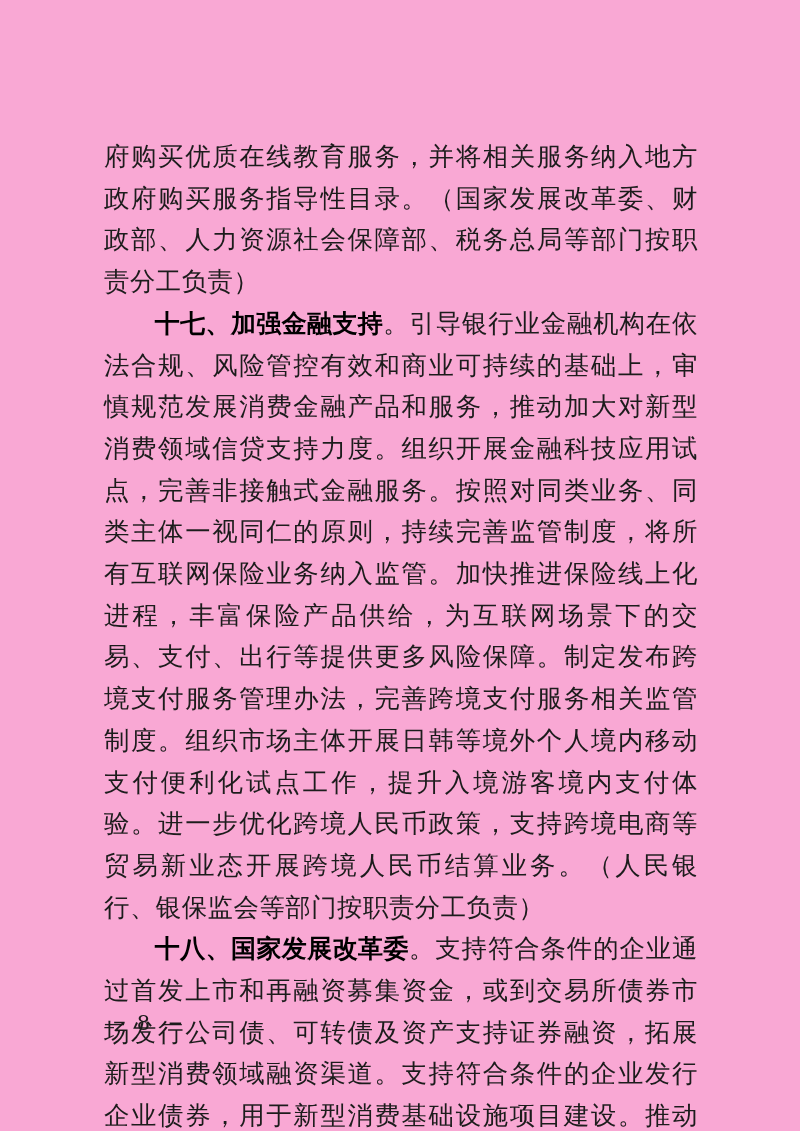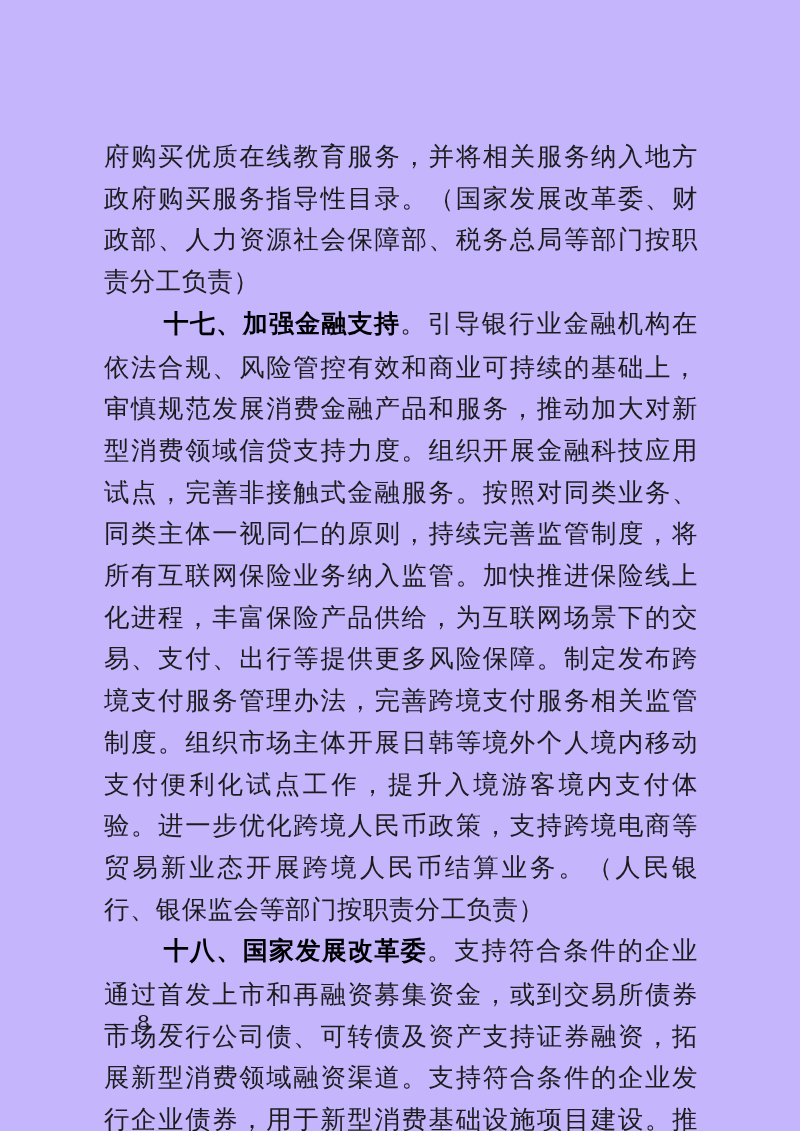--- a/index.html
+++ b/index.html
@@ -12,21 +12,21 @@
     height: 1131px;
     position: relative;
     overflow: hidden;
     font-family: "DejaVu Serif", serif;
     color: #1a1a1a;
   }
 
   .page {
     position: absolute;
     inset: 0;
-    background: #c4b5fd;
+    background: #f9a8d4;
   }
 
   
   .doc-body {
     position: absolute;
     left: 104px;
     top: 136px;
     width: 594px;
   }
 
@@ -47,26 +47,25 @@
 
   p.para.indent {
     text-indent: 2em;
   }
 
   p.para.noindent {
     text-indent: 0;
   }
 
   .heading-run {
-    font-family: Liberation Mono, monospace;
+    font-family: Liberation Serif, serif;
     font-weight: bold;
     font-size: 25px;
     letter-spacing: 0;
     color: #000000;
-    margin-left: 9px;
   }
 
   .page-number {
     position: absolute;
     left: 104px;
     top: 1008px;
     width: 594px;
     font-family: "DejaVu Serif", "Liberation Serif", serif;
     font-size: 21px;
     line-height: 30px;

